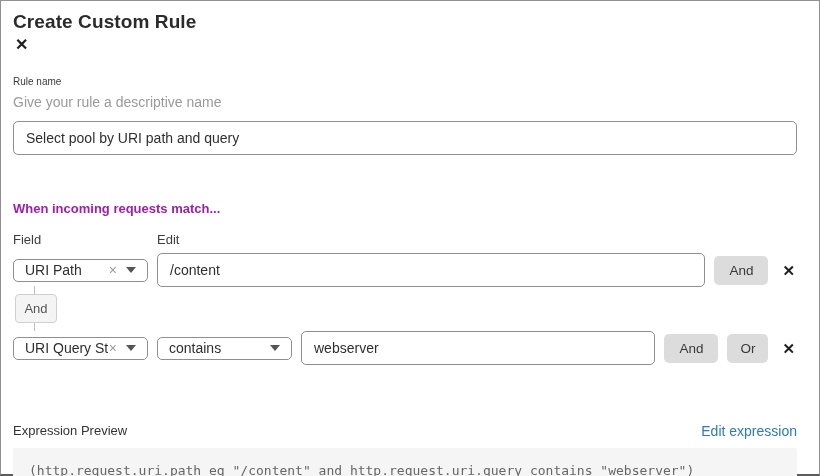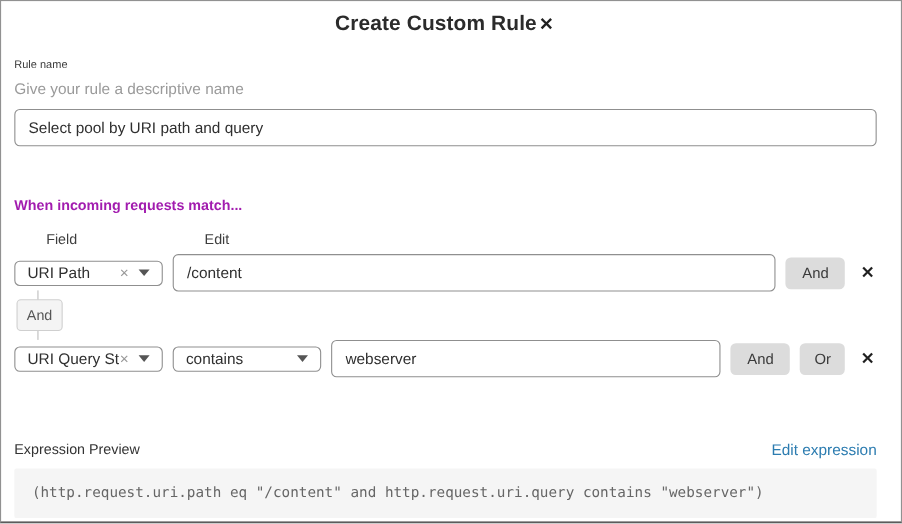--- a/index.html
+++ b/index.html
@@ -15,21 +15,22 @@
     background: #fff;
     border: 1px solid #919191;
     border-bottom: 2px solid #5c5c5c;
     padding: 10px 22px 0 12px;
     position: relative;
   }
   
   .dialog-header {
     display: flex;
     align-items: flex-start;
-    justify-content: center;
+    justify-content: flex-start;
+    flex-direction: column;
   }
   .dialog-title {
     font-size: 19px;
     font-weight: 700;
     color: #2b2b2b;
     letter-spacing: 0.1px;
   }
   .close-btn {
     background: none;
     border: none;
@@ -72,21 +73,20 @@
     font-weight: 700;
     color: #a21caf;
   }
   .column-labels {
     display: flex;
     gap: 9px;
     margin-top: 16px;
     margin-bottom: 6px;
     font-size: 13px;
     color: #3d3d3d;
-    margin-left: 29px;
   }
   .col-label-field, .col-label-operator { width: 135px; }
   .cond-row {
     display: flex;
     align-items: center;
     gap: 9px;
   }
   .select {
     width: 135px;
     min-width: 135px;

